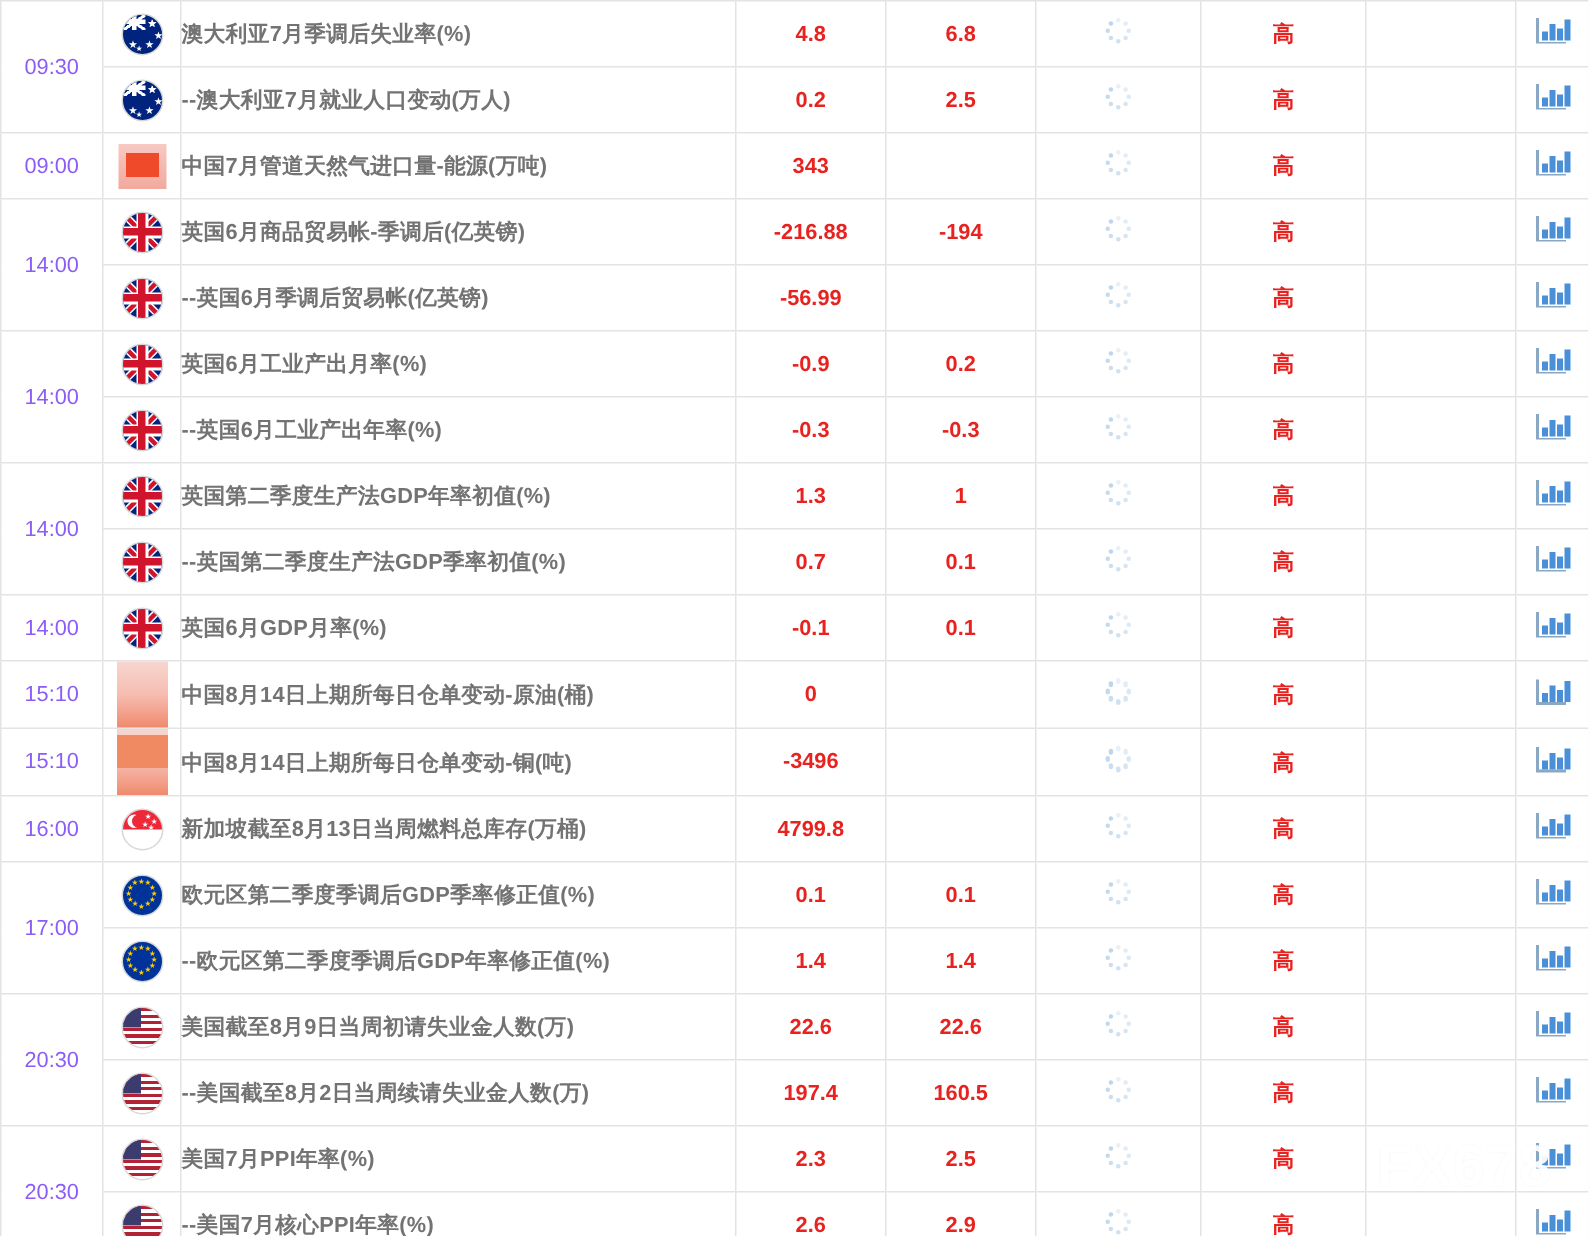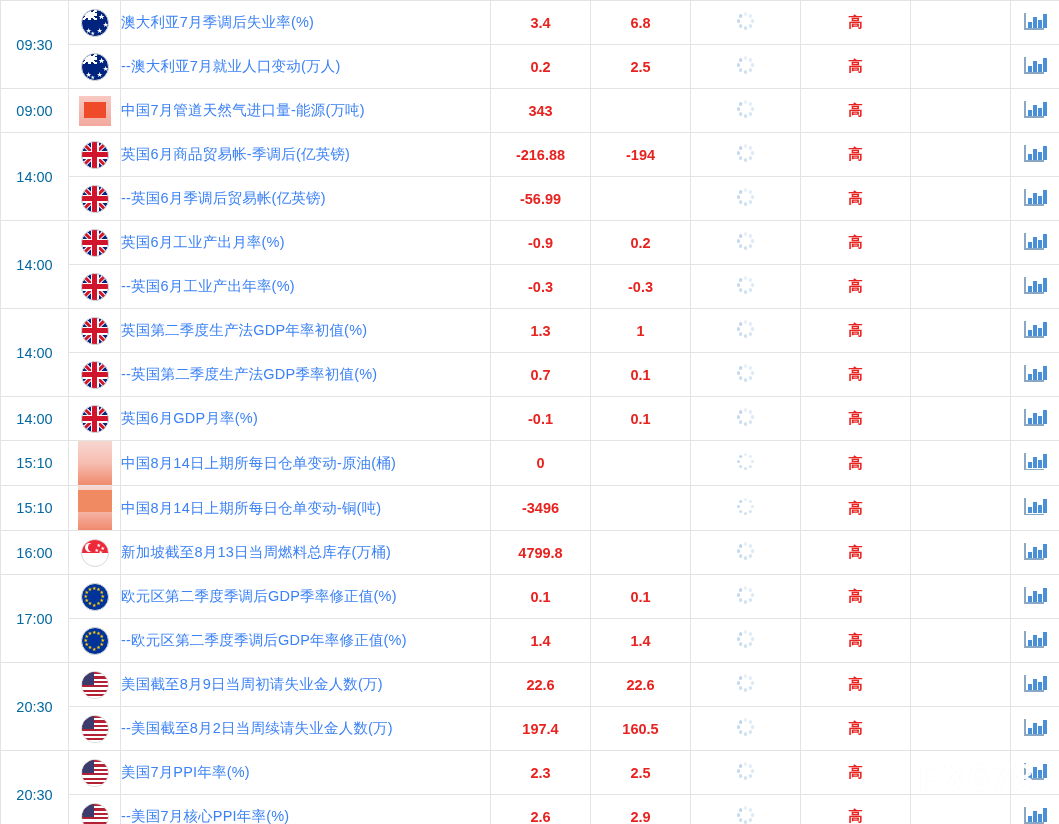--- a/index.html
+++ b/index.html
@@ -33,29 +33,29 @@
   col.c-actual { width: 100px; }
   col.c-fcst   { width: 100px; }
   col.c-prev   { width: 110px; }
   col.c-imp    { width: 110px; }
   col.c-blank  { width: 100px; }
   col.c-chart  { width: 49px; }
 
   td.time {
     text-align: center;
     font-size: 14.5px;
-    color: #0369a1;
+    color: #8b5cf6;
     font-family: "Liberation Sans", sans-serif;
   }
   td.flag { text-align: center; }
   td.event {
     padding-left: 12px;
     font-size: 14.5px;
-    font-weight: normal;
-    color: #3b82f6;
+    font-weight: bold;
+    color: #737373;
     letter-spacing: .2px;
     white-space: nowrap;
   }
   td.num {
     text-align: center;
     font-size: 14.5px;
     font-weight: bold;
     color: #e8221f;
   }
   td.imp {
@@ -212,21 +212,21 @@
       <col class="c-prev">
       <col class="c-imp">
       <col class="c-blank">
       <col class="c-chart">
     </colgroup>
     <tbody id="tbody">
         <tr class="row">
           <td class="time" rowspan="2">09:30</td>
           <td class="flag"><span class="flag-circle f-au"><span class="au-star" style="left:17px;top:3px;">★</span><span class="au-star" style="left:21px;top:11px;">★</span><span class="au-star" style="left:15px;top:17px;">★</span><span class="au-star" style="left:9px;top:20px;font-size:5px;">★</span><span class="au-star" style="left:4px;top:17px;">★</span></span></td>
           <td class="event">澳大利亚7月季调后失业率(%)</td>
-          <td class="num">3.4</td>
+          <td class="num">4.8</td>
           <td class="num">6.8</td>
           <td class="num"><span class="spinner"><i style="transform:translate(0.0px,-7.0px);opacity:0.35"></i><i style="transform:translate(4.9px,-4.9px);opacity:0.43"></i><i style="transform:translate(7.0px,-0.0px);opacity:0.51"></i><i style="transform:translate(4.9px,4.9px);opacity:0.59"></i><i style="transform:translate(0.0px,7.0px);opacity:0.68"></i><i style="transform:translate(-4.9px,4.9px);opacity:0.76"></i><i style="transform:translate(-7.0px,0.0px);opacity:0.84"></i><i style="transform:translate(-4.9px,-4.9px);opacity:0.92"></i></span></td>
           <td class="imp">高</td>
           <td class="blank"></td>
           <td class="chart"><span class="chart-ico"><span class="axis-l"></span><span class="axis-b"></span><span class="b" style="left:4px;height:6px;"></span><span class="b" style="left:9px;height:11px;"></span><span class="b" style="left:14px;height:8px;"></span><span class="b" style="left:19px;height:14px;"></span></span></td>
         </tr>
         <tr class="row">
           <td class="flag"><span class="flag-circle f-au"><span class="au-star" style="left:17px;top:3px;">★</span><span class="au-star" style="left:21px;top:11px;">★</span><span class="au-star" style="left:15px;top:17px;">★</span><span class="au-star" style="left:9px;top:20px;font-size:5px;">★</span><span class="au-star" style="left:4px;top:17px;">★</span></span></td>
           <td class="event">--澳大利亚7月就业人口变动(万人)</td>
           <td class="num">0.2</td>

